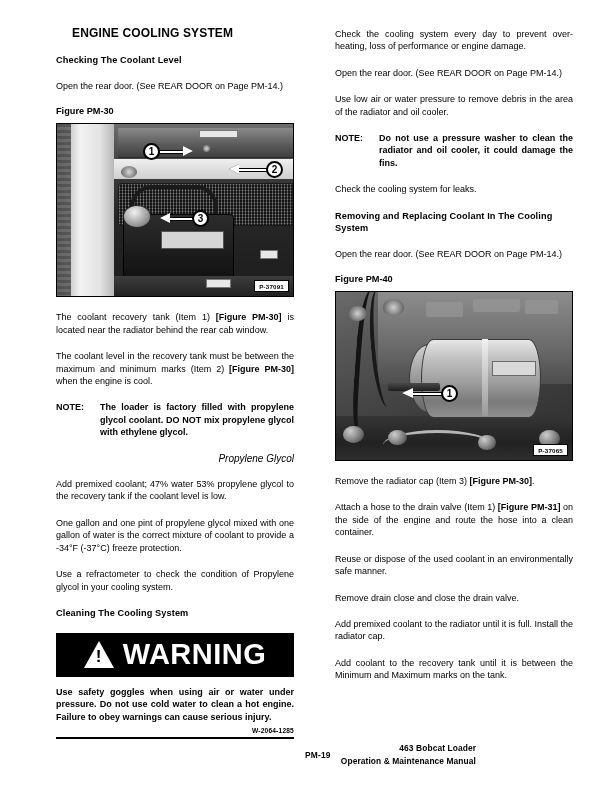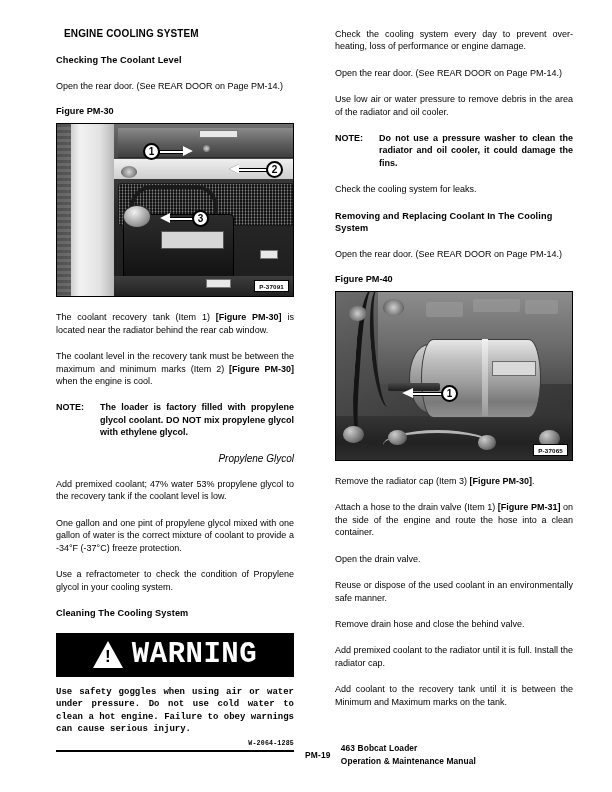--- a/index.html
+++ b/index.html
@@ -25,24 +25,24 @@
   .col {
     position: absolute;
     top: 28px;
     width: 238px;
   }
   .col-left  { left: 56px; }
   .col-right { left: 335px; }
 
   
   .h-main {
-    font-size: 10px;
+    font-size: 12px;
     font-weight: bold;
     letter-spacing: 0.15px;
-    margin: 0 0 15px 8px;
+    margin: 0 0 15px 16px;
     line-height: 11px;
   }
   .h-sub {
     font-size: 9.2px;
     font-weight: bold;
     letter-spacing: 0.1px;
     margin: 8px 0 14px 0;
     line-height: 12px;
   }
   .para {
@@ -266,21 +266,21 @@
     background: linear-gradient(180deg,#353535,#222 60%,#2e2e2e);
   }
   .p31-tube {
     left:20%; top:82%; width:46%; height:16%;
     border-top:3px solid #cfcfcf;
     border-radius:60% 60% 0 0;
     opacity:.85;
   }
 
   
-  .warn-wrap { margin: 6px 0 0 0; font-family: Liberation Mono, monospace; }
+  .warn-wrap { margin: 6px 0 0 0; }
   .warn-box {
     background:#000000;
     height: 44px;
     display:flex;
     align-items:center;
     justify-content:center;
     gap: 9px;
     margin-bottom: 9px;
   }
   .warn-tri {
@@ -341,21 +341,21 @@
     left:305px;
     top:8px;
     font-size:8.4px;
     font-weight:bold;
     letter-spacing:.2px;
   }
   .footer-right {
     position:absolute;
     right:52px;
     top:0px;
-    text-align:left;
+    text-align:right;
     font-size:8.4px;
     font-weight:bold;
     line-height:12.5px;
     letter-spacing:.1px;
   }
 </style>
 </head>
 <body>
 
 <div class="page">
@@ -475,25 +475,24 @@
       <div class="arrowhead" style="left:66px;top:96px;border-right:11px solid #fff;border-top:5px solid transparent;border-bottom:5px solid transparent;filter:drop-shadow(0 0 .6px #000);"></div>
       <div class="callout" style="left:105px;top:93px;">1</div>
 
       <div class="photo-id">P-37065</div>
     </div>
 
     <div class="para"><span>Remove the radiator cap (Item 3) </span><b>[Figure PM-30]</b><span>.</span></div>
 
     <div class="para"><span>Attach a hose to the drain valve (Item 1) </span><b>[Figure PM-31]</b><span> on the side of the engine and route the hose into a clean container.</span></div>
 
-    <div class="para">Open the drain valve.</div>
 
     <div class="para">Reuse or dispose of the used coolant in an environmentally safe manner.</div>
 
-    <div class="para">Remove drain hose and close the behind valve.</div>
+    <div class="para">Remove drain close and close the drain valve.</div>
 
     <div class="para">Add premixed coolant to the radiator until it is full. Install the radiator cap.</div>
 
     <div class="para">Add coolant to the recovery tank until it is between the Minimum and Maximum marks on the tank.</div>
 
   </div>
 
   <div class="footer">
     <div class="footer-page">PM-19</div>
     <div class="footer-right">

